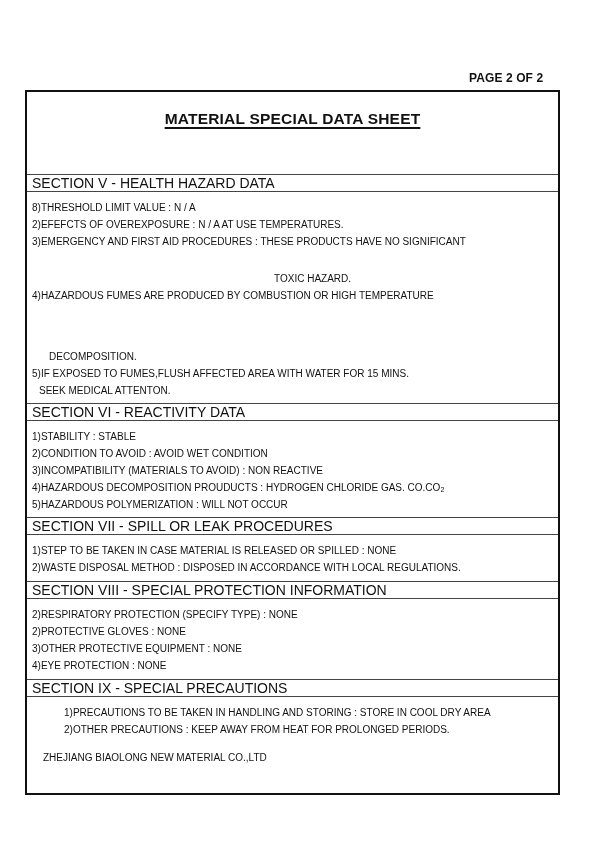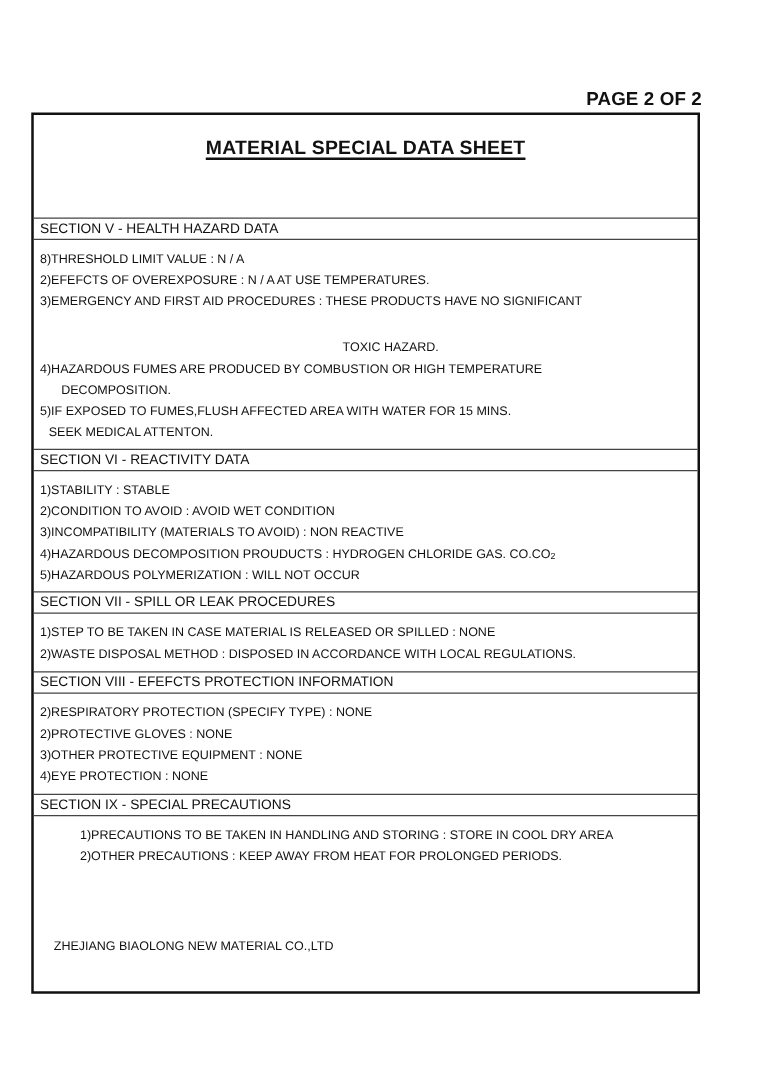--- a/index.html
+++ b/index.html
@@ -1,29 +1,29 @@
 <!DOCTYPE html>
 <html><head>
 <meta charset="utf-8">
 <style>
   html, body { margin: 0; padding: 0; background: #ffffff; }
   body { width: 611px; height: 863px; position: relative; overflow: hidden;
          font-family: "Liberation Sans", "DejaVu Sans", sans-serif; color: #111; }
-  .page-number { position: absolute; top: 71px; left: 469px; font-size: 15px; font-weight: bold; letter-spacing: 0.1px; }
+  .page-number { position: absolute; top: 71px; left: 469px; font-size: 12px; font-weight: bold; letter-spacing: 0.1px; }
   .sheet { position: absolute; left: 25px; top: 90px; width: 531px; height: 701px;
            border: 2px solid #111; box-sizing: content-box; }
   .title-area { position: relative; height: 82px; }
   .doc-title { position: absolute; left: 0; right: 0; top: 18px; text-align: center;
                font-size: 15.5px; font-weight: bold; text-decoration: underline;
                text-underline-offset: 3px; text-decoration-thickness: 1.5px; letter-spacing: 0.2px; }
   .section-header { border-top: 1.5px solid #444; border-bottom: 1.5px solid #444;
-                    height: 16px; line-height: 16px; font-size: 11px; padding-left: 5px; }
+                    height: 16px; line-height: 16px; font-size: 14px; padding-left: 5px; }
   .section-body { padding: 6px 0 4px 5px; font-size: 10px; }
   .line { height: 17px; line-height: 17px; white-space: nowrap; }
-  .indent-wrap { padding-left: 17px; }
+  .indent-wrap { padding-left: 17px; margin-top: 44px; }
   .indent-small { padding-left: 7px; }
   .indent-far { padding-left: 242px; margin-top: 20px; }
   .company { position: absolute; left: 16px; top: 660px; font-size: 10px; }
   sub { font-size: 7px; vertical-align: -1px; }
 </style>
 </head>
 <body>
 
 <div class="page-number">PAGE 2 OF 2</div>
 
@@ -52,21 +52,21 @@
     <div class="line"><span>4)HAZARDOUS DECOMPOSITION PROUDUCTS : HYDROGEN CHLORIDE GAS. CO.CO</span><sub>2</sub></div>
     <div class="line">5)HAZARDOUS POLYMERIZATION : WILL NOT OCCUR</div>
   </div>
 
   <div class="section-header">SECTION VII - SPILL OR LEAK PROCEDURES</div>
   <div class="section-body" style="padding-top:7px;padding-bottom:5px;">
     <div class="line">1)STEP TO BE TAKEN IN CASE MATERIAL IS RELEASED OR SPILLED : NONE</div>
     <div class="line">2)WASTE DISPOSAL METHOD : DISPOSED IN ACCORDANCE WITH LOCAL REGULATIONS.</div>
   </div>
 
-  <div class="section-header">SECTION VIII - EFEFCTS PROTECTION INFORMATION</div>
+  <div class="section-header">SECTION VIII - SPECIAL PROTECTION INFORMATION</div>
   <div class="section-body" style="padding-top:7px;padding-bottom:5px;">
     <div class="line">2)RESPIRATORY PROTECTION (SPECIFY TYPE) : NONE</div>
     <div class="line">2)PROTECTIVE GLOVES : NONE</div>
     <div class="line">3)OTHER PROTECTIVE EQUIPMENT : NONE</div>
     <div class="line">4)EYE PROTECTION : NONE</div>
   </div>
 
   <div class="section-header">SECTION IX - SPECIAL PRECAUTIONS</div>
   <div class="section-body" style="padding-top:7px;margin-left:32px;">
     <div class="line">1)PRECAUTIONS TO BE TAKEN IN HANDLING AND STORING : STORE IN COOL DRY AREA</div>

